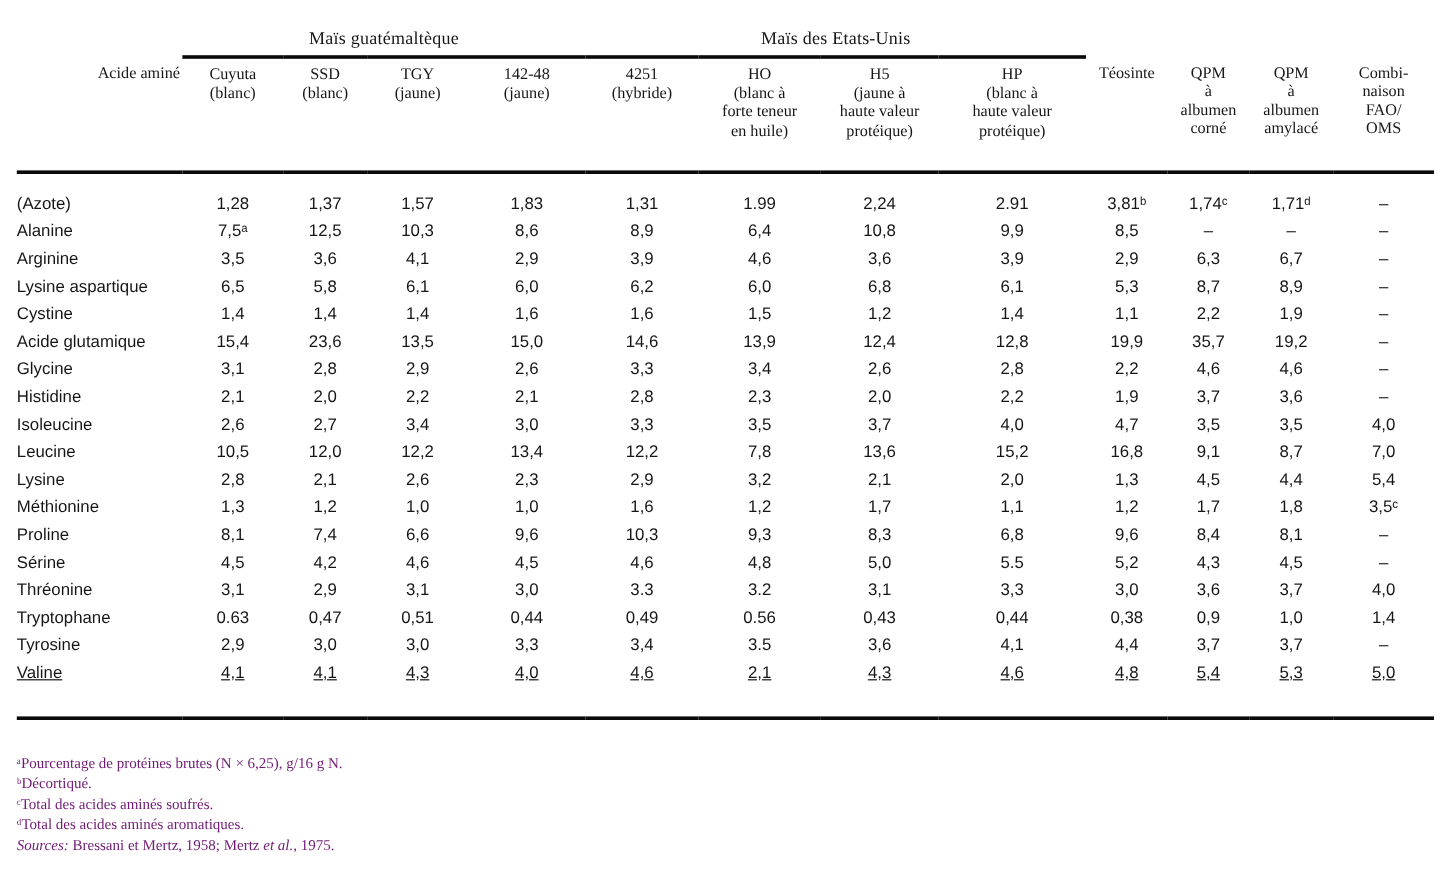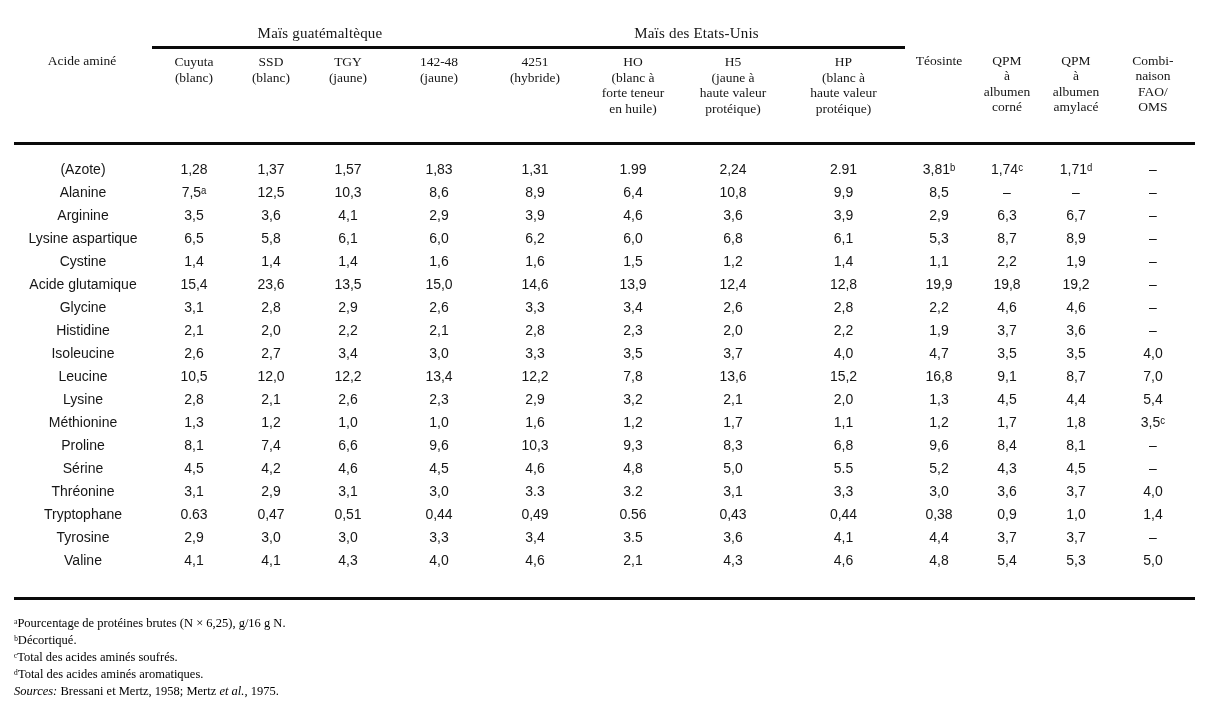--- a/index.html
+++ b/index.html
@@ -18,32 +18,32 @@
     font-family:"Liberation Serif", serif; font-size:15px; text-align:center;
     border-bottom:3px solid #0a0a0a; padding-bottom:4px; letter-spacing:.2px;
   }
 
   
   .col-head-row th {
     font-family:"Liberation Serif", serif; font-size:13.5px; line-height:15.5px;
     vertical-align:top; white-space:pre-line;
     border-bottom:3px solid #0a0a0a; padding:5px 2px 10px; height:78px;
   }
-  .col-head-row th.first { text-align:center; padding-left:0; }
+  .col-head-row th.first { text-align:right; padding-left:0; }
 
   
   tbody td { font-size:14px; height:23px; text-align:center; line-height:23px; }
-  tbody td.rowlabel { text-align:center; }
+  tbody td.rowlabel { text-align:left; }
   tbody tr.first-row td { padding-top:13px; }
-  tbody tr.last-row td { padding-bottom:25px; }
+  tbody tr.last-row td { padding-bottom:25px;text-decoration:underline; }
 
   
   .footnotes {
-    margin-top:15px; font-family:"Liberation Serif", serif;
-    font-size:12.5px; line-height:17px; color:#000000;
+    margin-top:28px; font-family:"Liberation Serif", serif;
+    font-size:12.5px; line-height:17px; color:#701a75;
   }
   .footnotes .it { font-style:italic; }
 </style>
 </head>
 <body>
 
 <div class="page">
 
   <table>
     <colgroup>
@@ -187,21 +187,21 @@
           <td class="rowlabel">Acide glutamique</td>
           <td>15,4</td>
           <td>23,6</td>
           <td>13,5</td>
           <td>15,0</td>
           <td>14,6</td>
           <td>13,9</td>
           <td>12,4</td>
           <td>12,8</td>
           <td>19,9</td>
-          <td>19,8</td>
+          <td>35,7</td>
           <td>19,2</td>
           <td>–</td>
         </tr>
         <tr>
           <td class="rowlabel">Glycine</td>
           <td>3,1</td>
           <td>2,8</td>
           <td>2,9</td>
           <td>2,6</td>
           <td>3,3</td>

